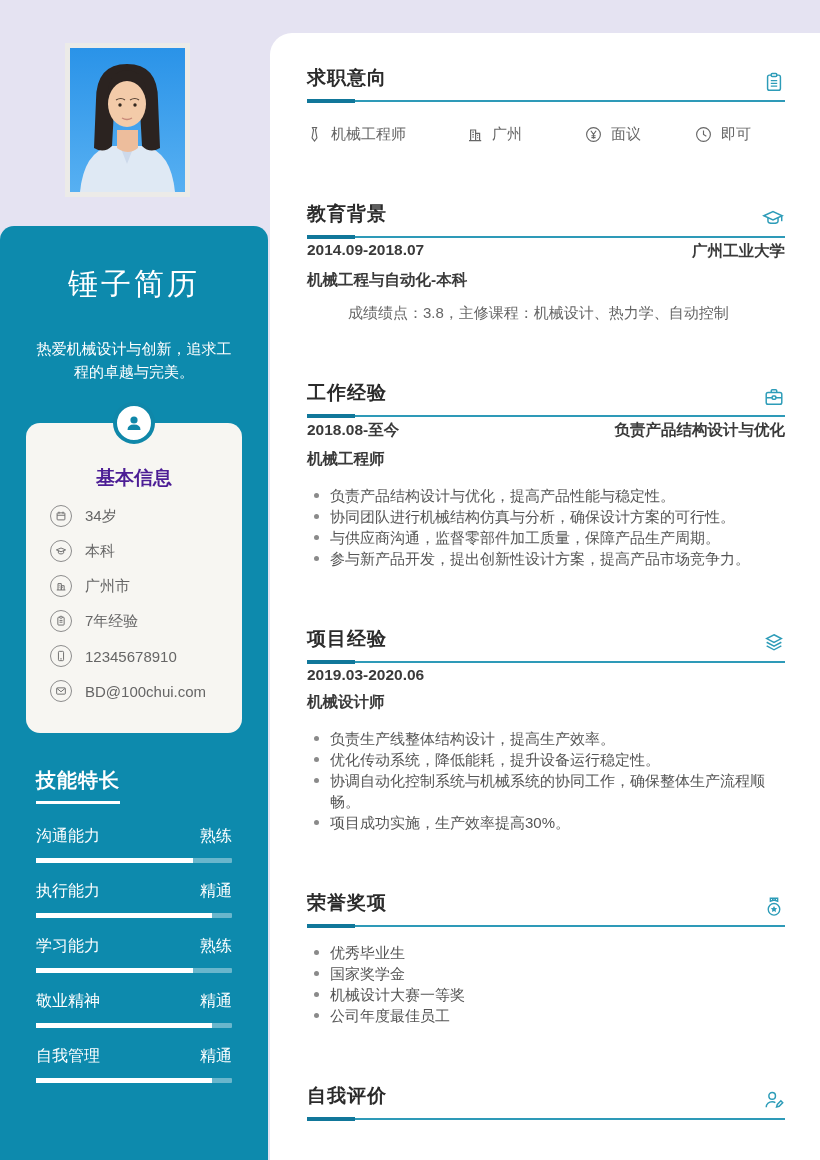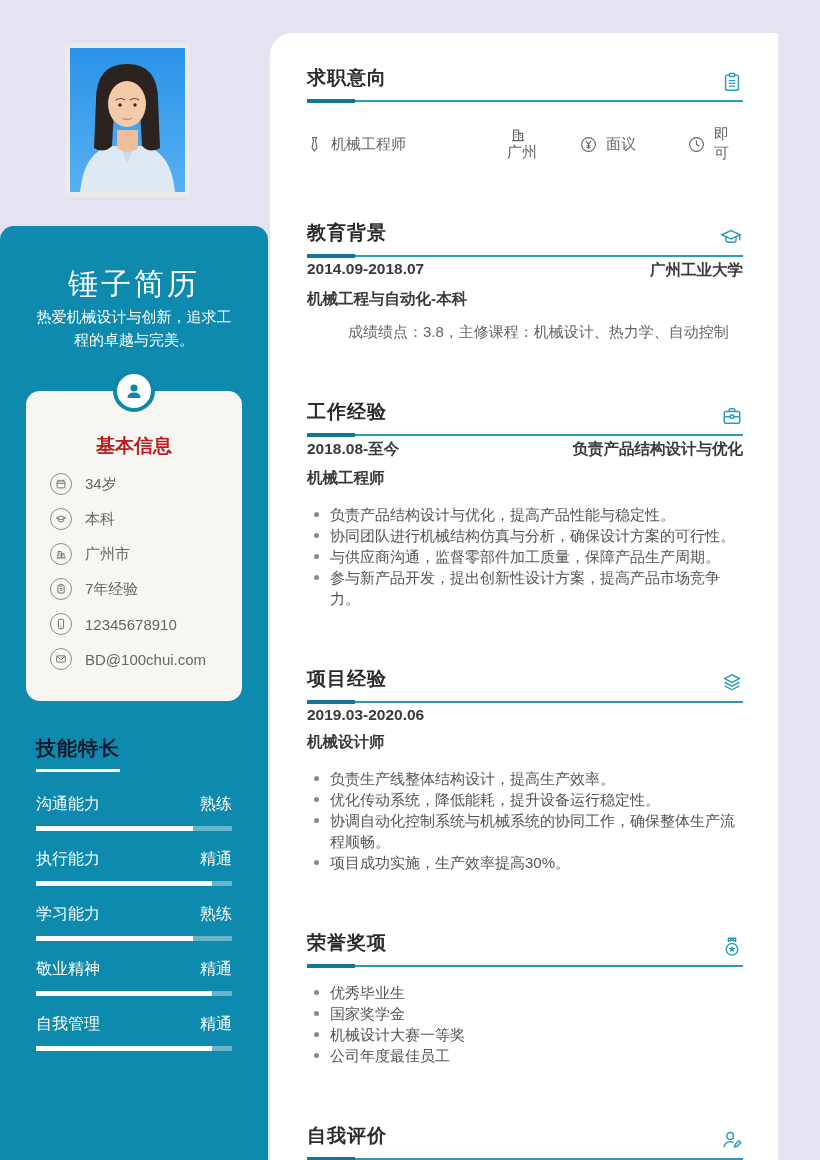--- a/index.html
+++ b/index.html
@@ -16,74 +16,74 @@
   }
   .photo-frame svg{display:block;}
   
   .sidebar{
     position:absolute;left:0;top:226px;width:268px;height:934px;
     background:#0d8aad;border-radius:14px 14px 0 0;color:#fff;
     box-sizing:border-box;
   }
   .side-name{
     text-align:center;font-size:30px;font-weight:500;letter-spacing:3px;
-    margin:38px 0 0;color:#fff;
+    margin:38px 0 32px;color:#fff;
   }
   .side-tagline{
     text-align:center;font-size:15px;line-height:23px;margin:0;
     padding:0 30px;color:#fff;
   }
   .info-card{
     position:relative;margin:40px 26px 0;background:#f7f6f2;border-radius:14px;
     padding:38px 0 18px;color:#666;
   }
   .avatar-badge{
     position:absolute;top:-21px;left:50%;transform:translateX(-50%);
     width:34px;height:34px;background:#fff;border:4px solid #0f87a9;border-radius:50%;
     display:flex;align-items:center;justify-content:center;color:#0f87a9;
   }
   .card-title{
-    text-align:center;font-size:19px;font-weight:bold;color:#b91c1c;margin:4px 0 14px;
+    text-align:center;font-size:19px;font-weight:bold;color:#4c1d95;margin:4px 0 14px;
   }
   .info-list{list-style:none;margin:0;padding:0 0 0 24px;}
   .info-list li{display:flex;align-items:center;margin:0 0 13px;font-size:15px;color:#666;}
   .round-ic{
     flex:0 0 auto;width:20px;height:20px;border:1.5px solid #8d8d8d;border-radius:50%;
     display:flex;align-items:center;justify-content:center;color:#6f6f6f;margin-right:13px;
   }
   .skills{margin:34px 36px 0;}
   .skills-title{
-    display:inline-block;font-size:20px;font-weight:bold;color:#0f172a;margin:0 0 4px;
+    display:inline-block;font-size:20px;font-weight:bold;color:#ffffff;margin:0 0 4px;
     padding-bottom:7px;border-bottom:3px solid #fff;letter-spacing:1px;
   }
   .skill{margin-top:18px;}
   .skill-row{display:flex;justify-content:space-between;font-size:16px;color:#fff;gap:10px;}
   .skill-track{margin-top:11px;height:5px;background:rgba(255,255,255,.38);border-radius:1px;}
   .skill-fill{height:100%;background:#fff;}
   
   .main{
-    position:absolute;left:270px;top:33px;width:508px;height:1127px;
+    position:absolute;left:270px;top:33px;width:550px;height:1127px;
     background:#fff;border-radius:22px 0 0 0;box-sizing:border-box;
     padding:32px 35px 8px 37px;
   }
   section{margin-bottom:57px;}
   .sec-head{
     position:relative;display:flex;justify-content:space-between;align-items:flex-end;
     border-bottom:2px solid #2e9ab8;padding-bottom:9px;
   }
   .sec-head h2{margin:0;font-size:19px;font-weight:bold;color:#2b2b2b;letter-spacing:1px;}
   .sec-head::after{
     content:"";position:absolute;left:0;bottom:-3px;width:48px;height:4px;background:#11779a;
   }
   .sec-icon{color:#2d9cb8;line-height:0;margin-bottom:-2px;}
   
   .ji-row{display:flex;margin-top:23px;font-size:15px;color:#666;align-items:center;}
   .ji-item{display:flex;align-items:center;}
   .ji-item:nth-child(1){width:160px;}
-  .ji-item:nth-child(2){width:118px;flex-direction:column;}
+  .ji-item:nth-child(2){width:118px;}
   .ji-item:nth-child(3){width:110px;}
   .ji-ic{color:#666;line-height:0;margin-right:9px;}
   
   .entry-row{
     display:flex;justify-content:space-between;margin-top:3px;
     font-size:15.5px;font-weight:bold;color:#3a3a3a;
   }
   .entry-role{margin-top:8px;font-size:15.5px;font-weight:bold;color:#3a3a3a;}
   .detail-line{margin-top:13px;font-size:15px;color:#666;margin-left:41px;}
   .bullets{list-style:none;margin:15px 0 0;padding:0;}

